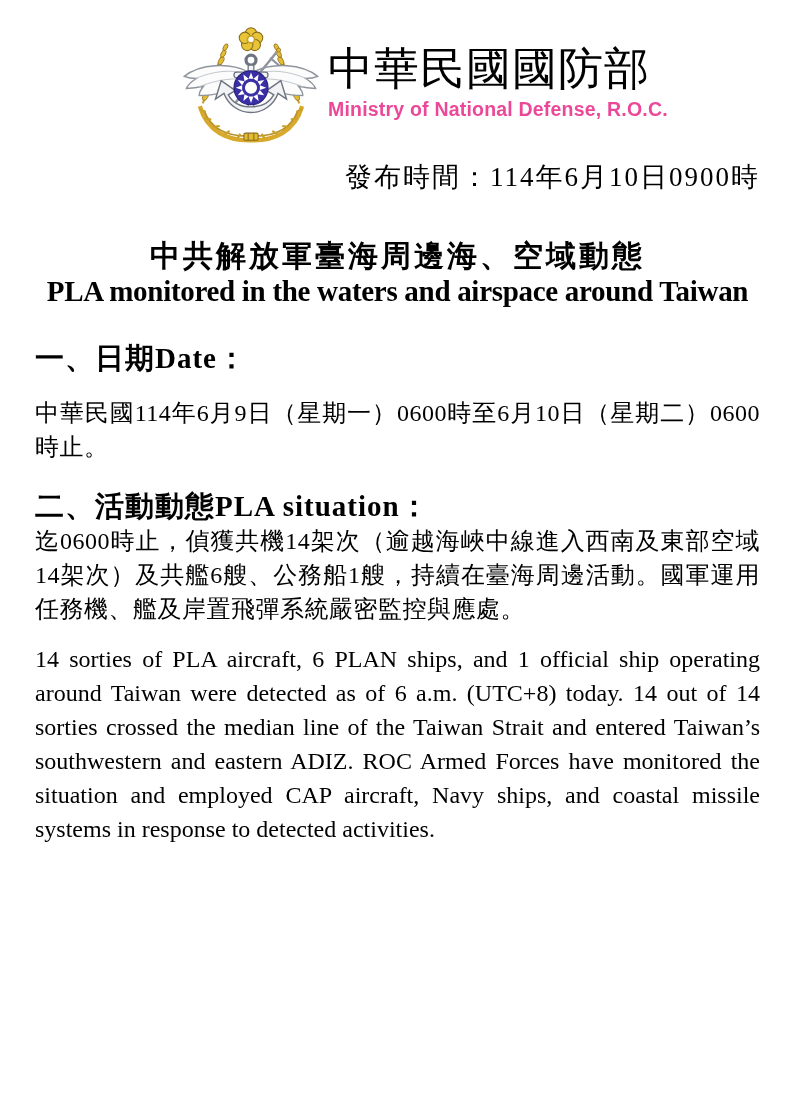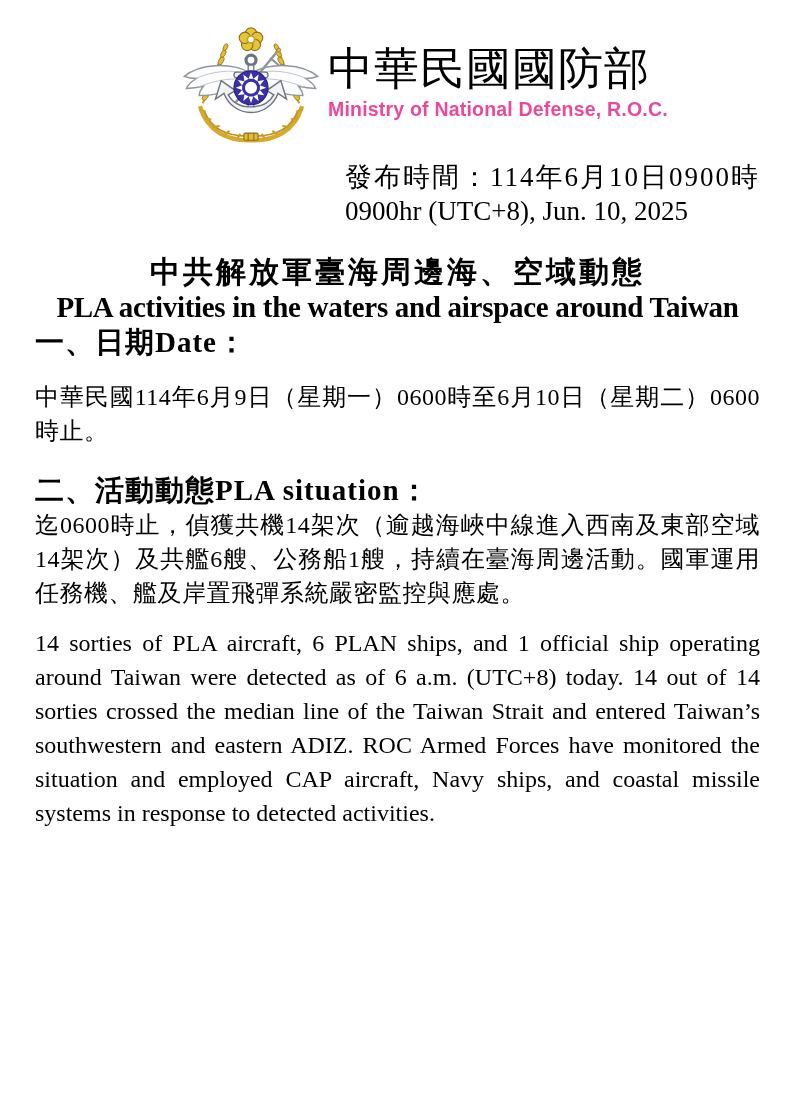--- a/index.html
+++ b/index.html
@@ -46,34 +46,34 @@
     margin-left: 310px;
     margin-top: 10px;
     font-size: 27px;
     line-height: 34px;
   }
   .release-zh { letter-spacing: 2px; text-align: right; }
 
   
   .doc-title {
     text-align: center;
-    margin-top: 26px;
+    margin-top: 44px;
     font-weight: bold;
   }
   .doc-title-zh { font-size: 30px; line-height: 36px; letter-spacing: 3px; }
   .doc-title-en { font-size: 29px; line-height: 34px; letter-spacing: -0.3px; }
 
   
   h2.sec-heading {
     font-size: 29px;
     line-height: 36px;
     font-weight: bold;
     letter-spacing: 1px;
   }
-  .sec-heading-1 { }
+  .sec-heading-1 { margin-top: 32px; }
   .sec-heading-2 { margin-top: 24px; }
 
   p.body-par {
     font-size: 24px;
     line-height: 34px;
     text-align: justify;
   }
   .par-date-zh { margin-top: 20px; letter-spacing: 0.5px; }
   .par-date-en { margin-top: 34px; text-align: left; }
   .par-act-zh  { letter-spacing: 0.5px; font-family: Liberation Serif, serif; }
@@ -200,26 +200,25 @@
       </svg>
     </div>
     <div class="org-names">
       <div class="org-zh">中華民國國防部</div>
       <div class="org-en">Ministry of National Defense, R.O.C.</div>
     </div>
   </header>
 
   <div class="release">
     <div class="release-zh">發布時間：114年6月10日0900時</div>
-    <div class="release-en">0900hr (UTC+8), Jun. 10, 2025</div>
   </div>
 
   <div class="doc-title">
     <div class="doc-title-zh">中共解放軍臺海周邊海、空域動態</div>
-    <div class="doc-title-en">PLA activities in the waters and airspace around Taiwan</div>
+    <div class="doc-title-en">PLA monitored in the waters and airspace around Taiwan</div>
   </div>
 
   <section>
     <h2 class="sec-heading sec-heading-1">一、日期Date：</h2>
     <p class="body-par par-date-zh">中華民國114年6月9日（星期一）0600時至6月10日（星期二）0600時止。</p>
   </section>
 
   <section>
     <h2 class="sec-heading sec-heading-2">二、活動動態PLA situation：</h2>
     <p class="body-par par-act-zh">迄0600時止，偵獲共機14架次（逾越海峽中線進入西南及東部空域14架次）及共艦6艘、公務船1艘，持續在臺海周邊活動。國軍運用任務機、艦及岸置飛彈系統嚴密監控與應處。</p>

